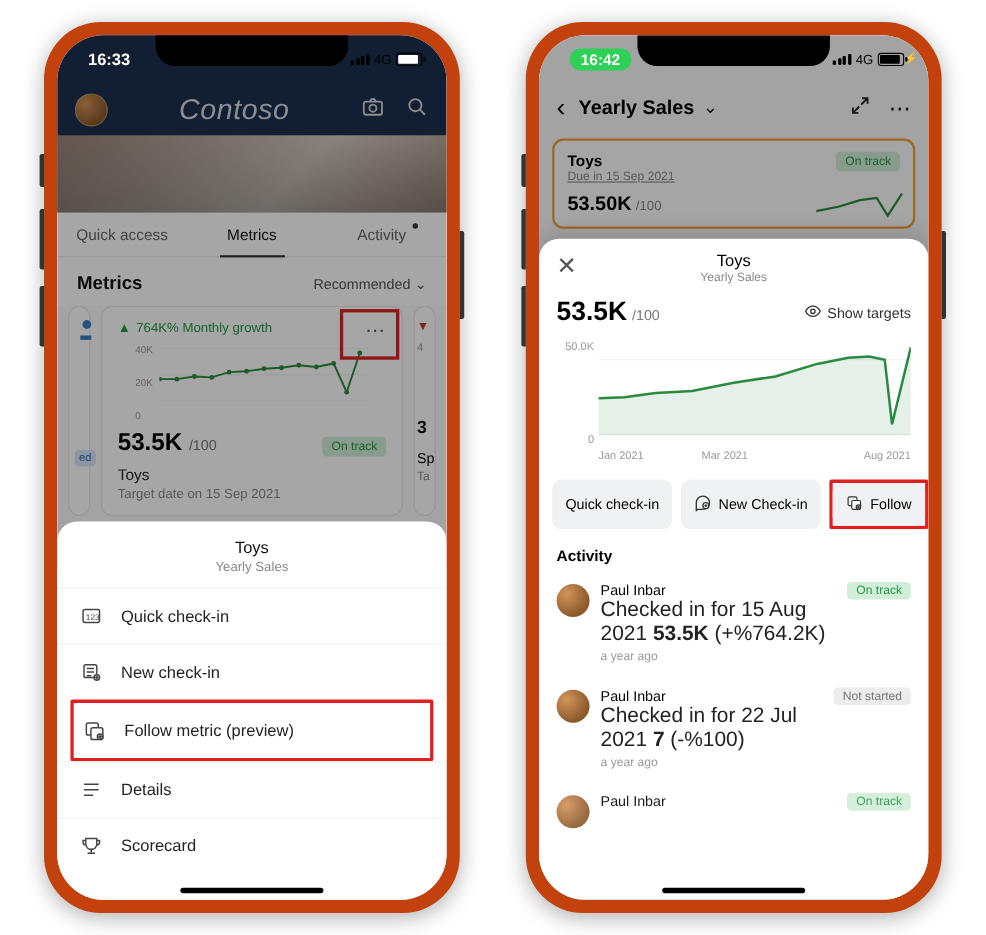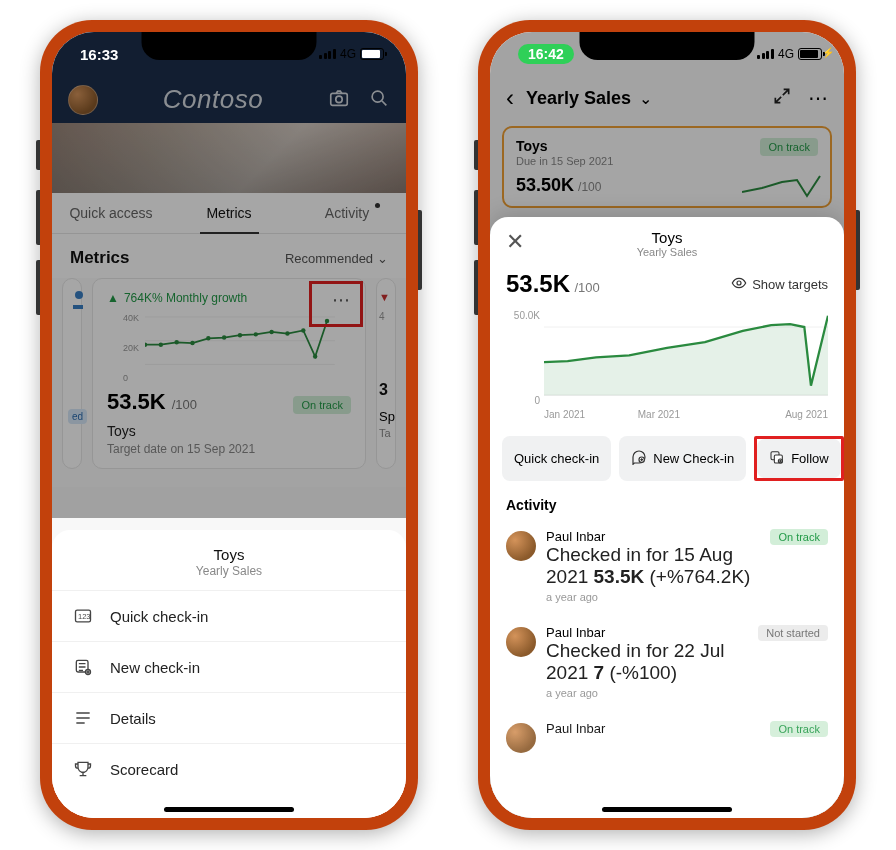--- a/index.html
+++ b/index.html
@@ -89,21 +89,21 @@
   .p2-header { padding: 8px 14px 8px 10px; display: flex; align-items: center; justify-content: space-between; }
   .p2-title-row { display: flex; align-items: center; gap: 6px; }
   .p2-title { font-size: 18px; font-weight: 600; }
   .back-btn { font-size: 24px; padding: 0 6px; }
   .p2-head-icons { display: flex; gap: 16px; align-items: center; }
 
   
   .p2-topcard { margin: 6px 12px 0; border: 2px solid #f0a035; border-radius: 10px; padding: 10px 12px; background: #fdfdfd; position: relative; }
   .p2-top-row { display: flex; justify-content: space-between; align-items: flex-start; }
   .p2-top-name { font-size: 14px; font-weight: 600; }
-  .p2-top-due { font-size: 11px; color: #888; margin-top: 1px; }
+  .p2-top-due { font-size: 11px; color: #888; margin-top: 1px; text-decoration: underline; }
   .p2-top-val { font-size: 18px; font-weight: 700; margin-top: 8px; display: flex; align-items: baseline; gap: 4px; }
 
   
   .p2-sheet { position: absolute; top: 185px; bottom: 0; left: 0; right: 0; background: #fff; border-radius: 18px 18px 0 0; z-index: 20; box-shadow: 0 -4px 20px rgba(0,0,0,0.15); display: flex; flex-direction: column; }
   .p2-sheet-head { padding: 12px 16px 6px; display: flex; align-items: flex-start; }
   .p2-close { font-size: 22px; color: #555; width: 24px; }
   .p2-sheet-titleblk { flex: 1; text-align: center; margin-left: -24px; }
   .p2-sheet-title { font-size: 15px; font-weight: 500; }
   .p2-sheet-sub { font-size: 11px; color: #888; }
   .p2-val-row { display: flex; align-items: center; padding: 6px 16px 6px; justify-content: space-between; }
@@ -274,20 +274,33 @@
         <span class="menu-ico">
             <svg width="20" height="20" viewBox="0 0 24 24" fill="none" stroke="#444" stroke-width="1.6">
               <rect x="4" y="4" width="14" height="14" rx="2"></rect>
               <path d="M7 8h8M7 12h8M7 16h5"></path>
               <circle cx="18" cy="18" r="3" fill="#fff"></circle>
               <path d="M18 16v4M16 18h4"></path>
             </svg>
           </span>
         <span>New check-in</span>
       </div>
+      <div class="hl-red-follow">
+        <div class="p1-menu-item">
+          <span class="menu-ico">
+              <svg width="20" height="20" viewBox="0 0 24 24" fill="none" stroke="#444" stroke-width="1.6">
+                <rect x="3" y="4" width="13" height="13" rx="2"></rect>
+                <rect x="8" y="9" width="13" height="13" rx="2" fill="#fff"></rect>
+                <circle cx="18" cy="19" r="3"></circle>
+                <path d="M18 17v4M16 19h4"></path>
+              </svg>
+            </span>
+          <span>Follow metric (preview)</span>
+        </div>
+      </div>
       <div class="p1-menu-item">
         <span class="menu-ico">
             <svg width="20" height="20" viewBox="0 0 24 24" fill="none" stroke="#444" stroke-width="1.8">
               <path d="M4 6h16M4 12h16M4 18h10"></path>
             </svg>
           </span>
         <span>Details</span>
       </div>
       <div class="p1-menu-item">
         <span class="menu-ico">

